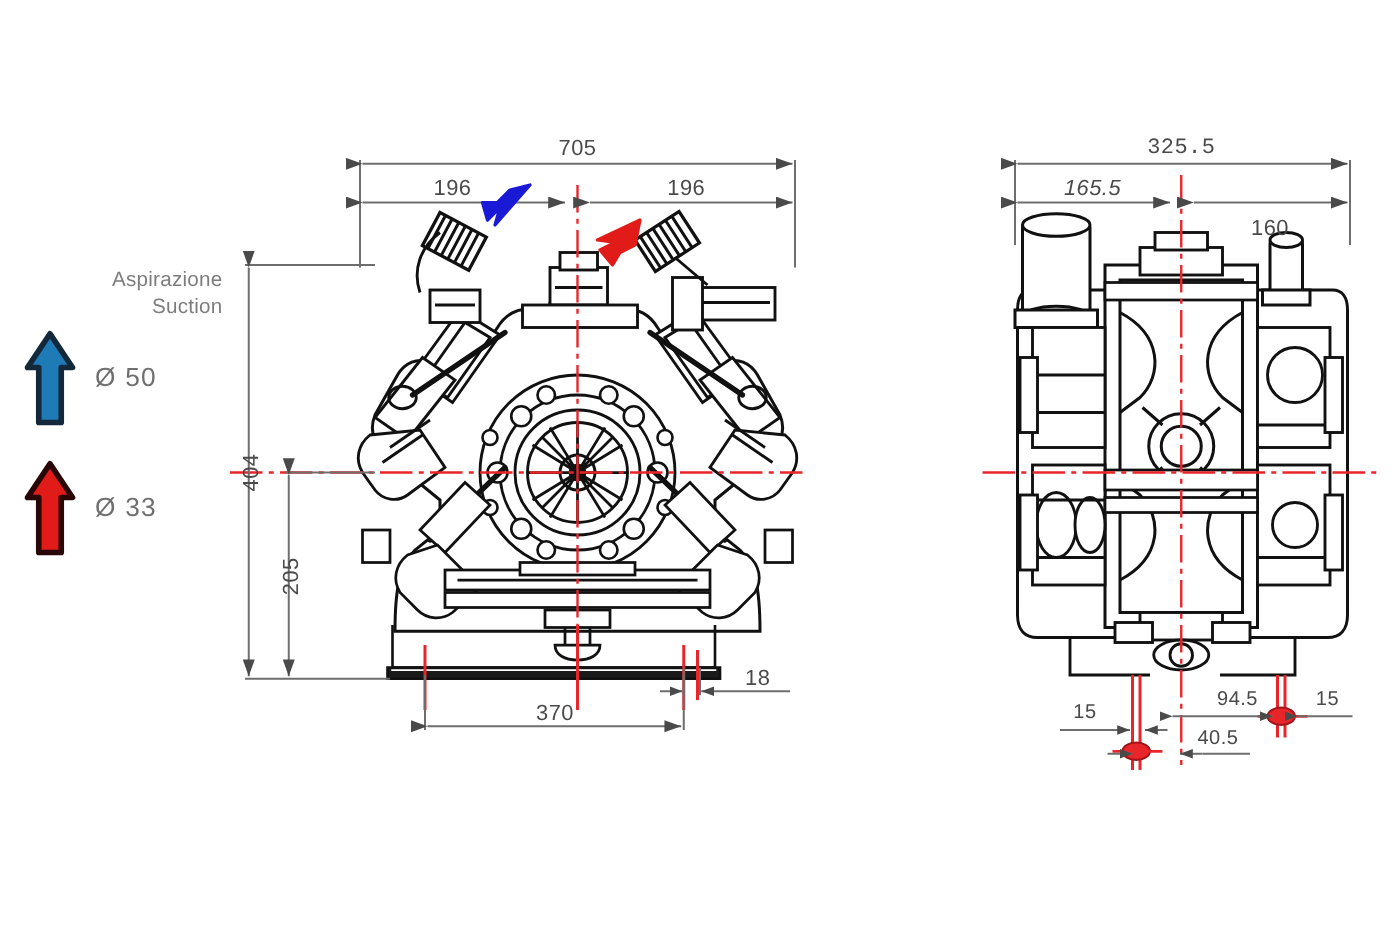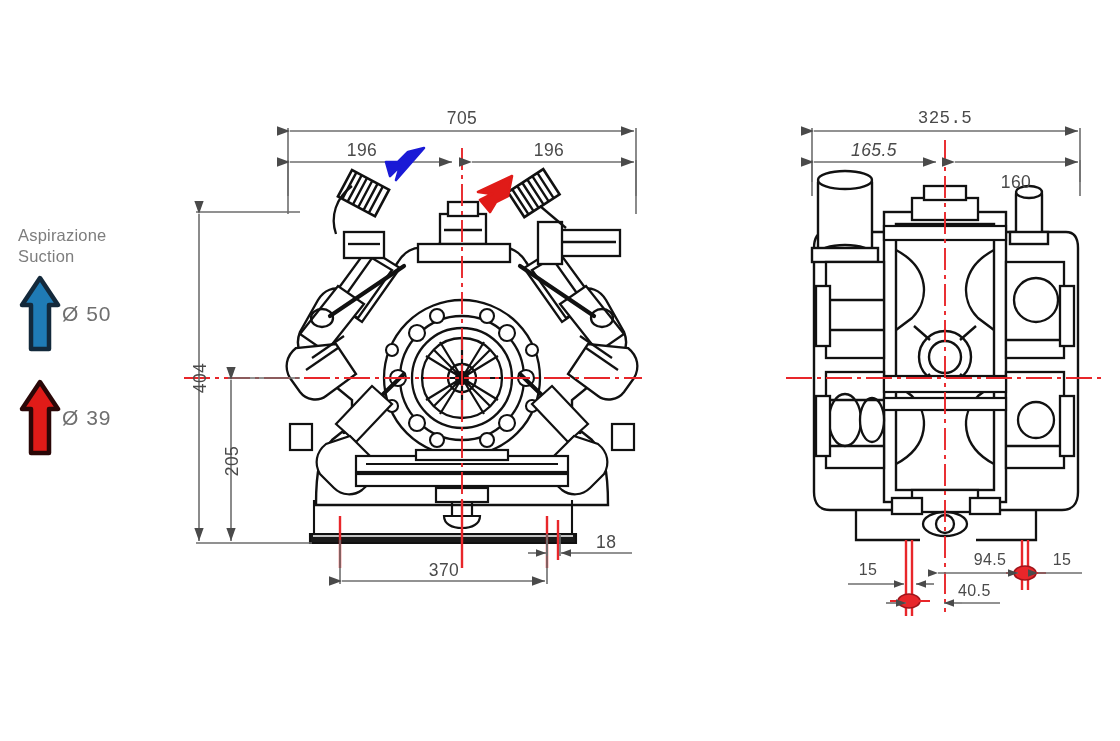--- a/index.html
+++ b/index.html
@@ -5,27 +5,27 @@
   html,body{margin:0;padding:0;background:#ffffff;}
   body{
     width:1120px;height:741px;position:relative;overflow:hidden;
     font-family:"Liberation Sans", sans-serif;
     -webkit-font-smoothing:antialiased;
   }
   #stage{position:absolute;left:0;top:0;width:1120px;height:741px;}
   svg.layer{position:absolute;left:0;top:0;width:1120px;height:741px;overflow:visible;}
 
   
-  .legend{position:absolute;left:18px;top:225px;width:160px;}
+  .legend{position:absolute;left:18px;top:214px;width:160px;text-align:right;}
   .legend-block{margin-bottom:26px;}
   .legend-title{
     color:#7d7d7d;font-size:16.5px;line-height:1.30;letter-spacing:.2px;
     white-space:pre-line;margin-bottom:7px;
   }
-  .legend-row{display:flex;align-items:center;}
+  .legend-row{display:flex;align-items:center;gap:14px;}
   .legend-size{color:#6f6f6f;font-size:21px;letter-spacing:1px;}
   .arrow-box{width:44px;height:78px;flex:none;}
 
   
   .dim{
     position:absolute;color:#4a4a4a;font-size:17.5px;
     letter-spacing:.4px;white-space:nowrap;
   }
   .dim.small{font-size:16px;}
   .dim.vert{transform-origin:0 0;transform:rotate(-90deg);}
@@ -48,21 +48,21 @@
         </svg>
         <span class="legend-size">Ø 50</span>
       </div>
     </div>
 
     <div class="legend-block">
       <div class="legend-row">
         <svg class="arrow-box" viewBox="0 0 44 78">
           <path d="M22 3 L40 30 L31 30 L31 74 L13 74 L13 30 L4 30 Z" fill="#e01b18" stroke="#2a0707" stroke-width="4.5" stroke-linejoin="round"></path>
         </svg>
-        <span class="legend-size">Ø 39</span>
+        <span class="legend-size">Ø 33</span>
       </div>
     </div>
 
   </div>
 
   <svg class="layer" viewBox="0 0 1120 741">
     <defs>
       <marker id="ah" markerWidth="9" markerHeight="9" refX="8.4" refY="3" orient="auto">
         <path d="M0,0 L8.4,3 L0,6 z" fill="#4a4a4a"></path>
       </marker>

